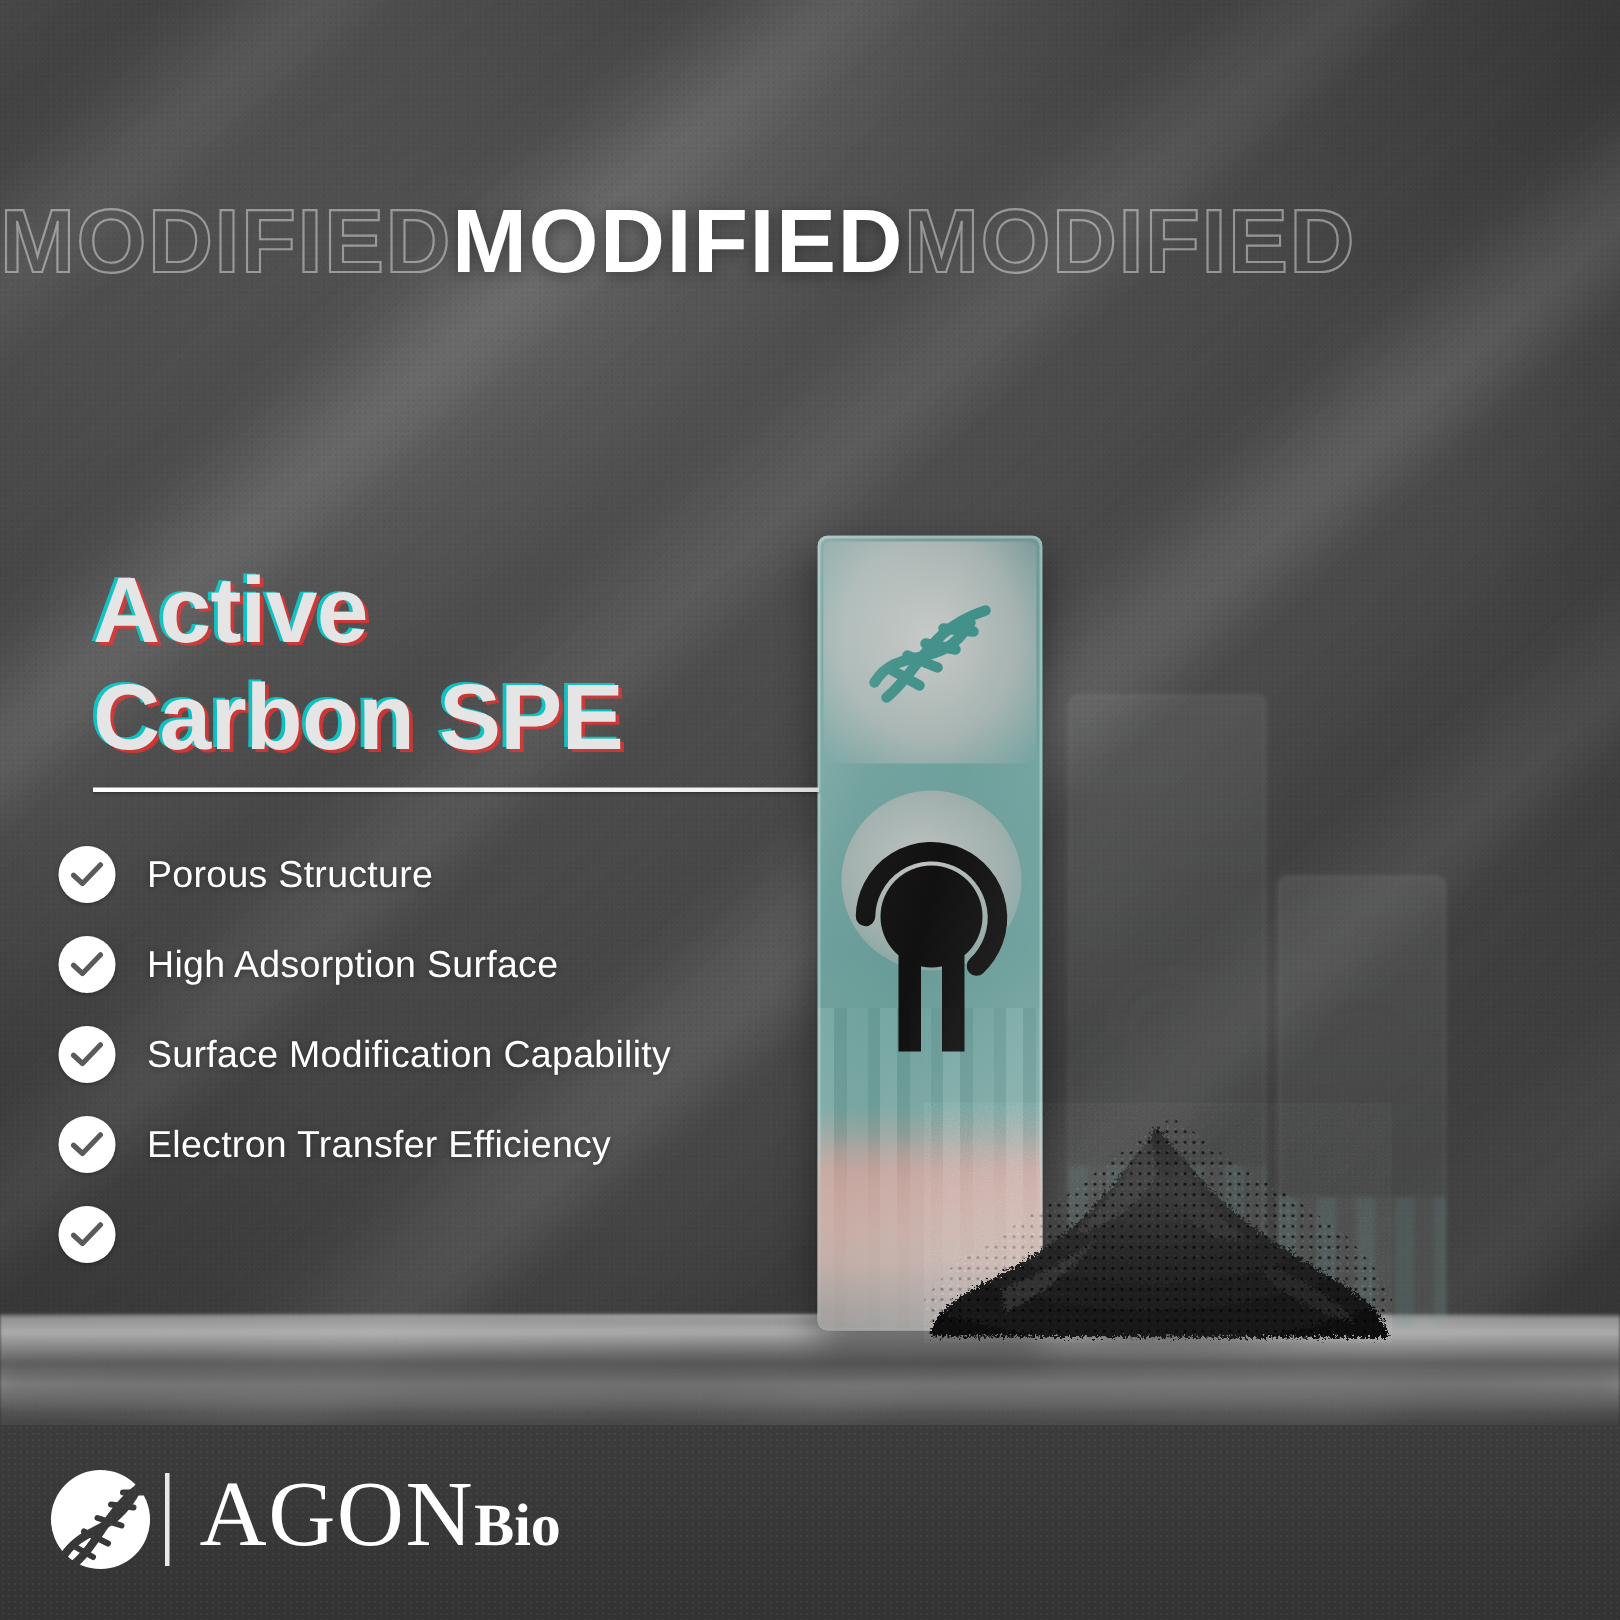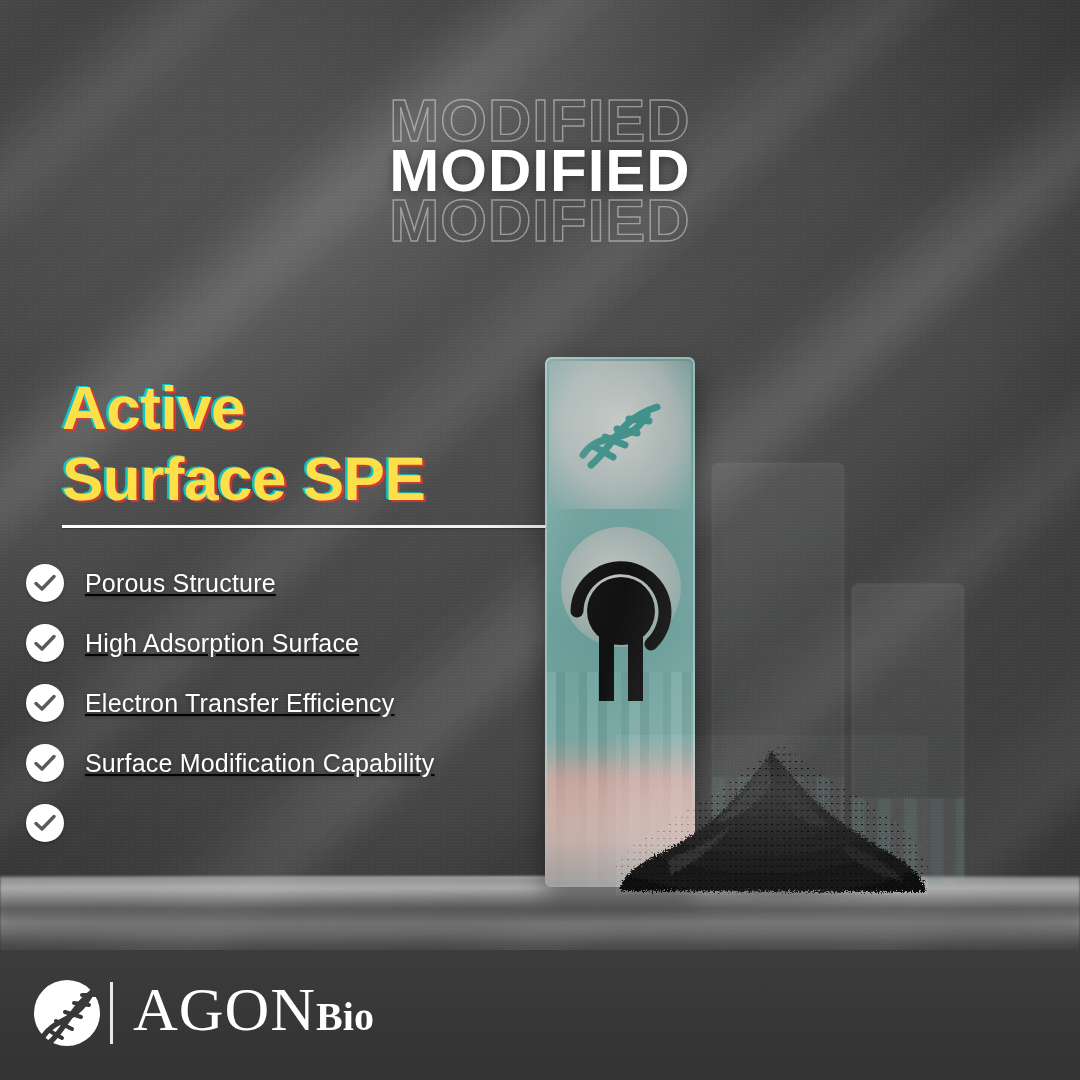--- a/index.html
+++ b/index.html
@@ -86,54 +86,54 @@
   }
   .floor-line{
     position:absolute;top:876px;left:0;right:0;height:3px;
     background:linear-gradient(to right, rgba(210,210,210,.35), rgba(235,235,235,.6), rgba(200,200,200,.3));
     filter:blur(1px);
   }
 
   
   .headline-stack{
     position:absolute;left:0;right:0;top:96px;height:130px;
-    display:flex;flex-direction:column;align-items:center;justify-content:flex-start;
+    display:flex;flex-direction:row;align-items:center;justify-content:flex-start;
   }
   .hl{
     font-weight:700;font-size:60px;letter-spacing:1px;line-height:50px;
     font-family:"Liberation Sans", sans-serif;
   }
   .hl-ghost{
     color:transparent;
     -webkit-text-stroke:1.4px rgba(255,255,255,.42);
     text-stroke:1.4px rgba(255,255,255,.42);
   }
   .hl-solid{
     color:#ffffff;
     text-shadow:0 2px 10px rgba(0,0,0,.35);
   }
 
   
   .title-block{position:absolute;left:62px;top:372px;width:520px;}
   .title-line{
     position:relative;
-    font-size:62px;font-weight:700;line-height:71px;color:#fde047;
+    font-size:62px;font-weight:700;line-height:71px;color:#e5e5e5;
     letter-spacing:-0.5px;
     text-shadow:
       -2.5px -1px 0 rgba(0,225,225,.78),
        2.5px  2px 0 rgba(255,45,45,.70);
   }
   .title-rule{
     position:absolute;left:62px;top:525px;width:484px;height:3px;
     background:linear-gradient(to right,#ffffff,#f2f2f2 88%,#d8d8d8);
     box-shadow:0 1px 2px rgba(0,0,0,.35);
   }
 
   
-  .features{position:absolute;left:26px;top:553px;width:560px;text-decoration:underline;}
+  .features{position:absolute;left:39px;top:553px;width:560px;}
   .feature{
     display:flex;align-items:center;gap:21px;height:60px;
   }
   .check{
     flex:0 0 auto;width:38px;height:38px;border-radius:50%;
     background:#ffffff;position:relative;
     box-shadow:0 1px 3px rgba(0,0,0,.3);
   }
   .check svg{position:absolute;left:8px;top:9px;}
   .feature-label{
@@ -366,21 +366,21 @@
   </div>
 
   <div class="headline-stack">
     <div class="hl hl-ghost">MODIFIED</div>
     <div class="hl hl-solid">MODIFIED</div>
     <div class="hl hl-ghost">MODIFIED</div>
   </div>
 
   <div class="title-block">
     <div class="title-line">Active</div>
-    <div class="title-line">Surface SPE</div>
+    <div class="title-line">Carbon SPE</div>
   </div>
   <div class="title-rule"></div>
 
   <div class="features">
     <div class="feature">
       <span class="check">
         <svg width="22" height="20" viewBox="0 0 22 20" aria-hidden="true">
             <path d="M2 10.5 L8 16 L20 3.5" fill="none" stroke="#5a5a5a" stroke-width="3.4" stroke-linecap="round" stroke-linejoin="round"></path>
           </svg>
       </span>
@@ -393,29 +393,29 @@
           </svg>
       </span>
       <span class="feature-label">High Adsorption Surface</span>
     </div>
     <div class="feature">
       <span class="check">
         <svg width="22" height="20" viewBox="0 0 22 20" aria-hidden="true">
             <path d="M2 10.5 L8 16 L20 3.5" fill="none" stroke="#5a5a5a" stroke-width="3.4" stroke-linecap="round" stroke-linejoin="round"></path>
           </svg>
       </span>
-      <span class="feature-label">Electron Transfer Efficiency</span>
+      <span class="feature-label">Surface Modification Capability</span>
     </div>
     <div class="feature">
       <span class="check">
         <svg width="22" height="20" viewBox="0 0 22 20" aria-hidden="true">
             <path d="M2 10.5 L8 16 L20 3.5" fill="none" stroke="#5a5a5a" stroke-width="3.4" stroke-linecap="round" stroke-linejoin="round"></path>
           </svg>
       </span>
-      <span class="feature-label">Surface Modification Capability</span>
+      <span class="feature-label">Electron Transfer Efficiency</span>
     </div>
     <div class="feature">
       <span class="check">
         <svg width="22" height="20" viewBox="0 0 22 20" aria-hidden="true">
             <path d="M2 10.5 L8 16 L20 3.5" fill="none" stroke="#5a5a5a" stroke-width="3.4" stroke-linecap="round" stroke-linejoin="round"></path>
           </svg>
       </span>
     </div>
   </div>
 

